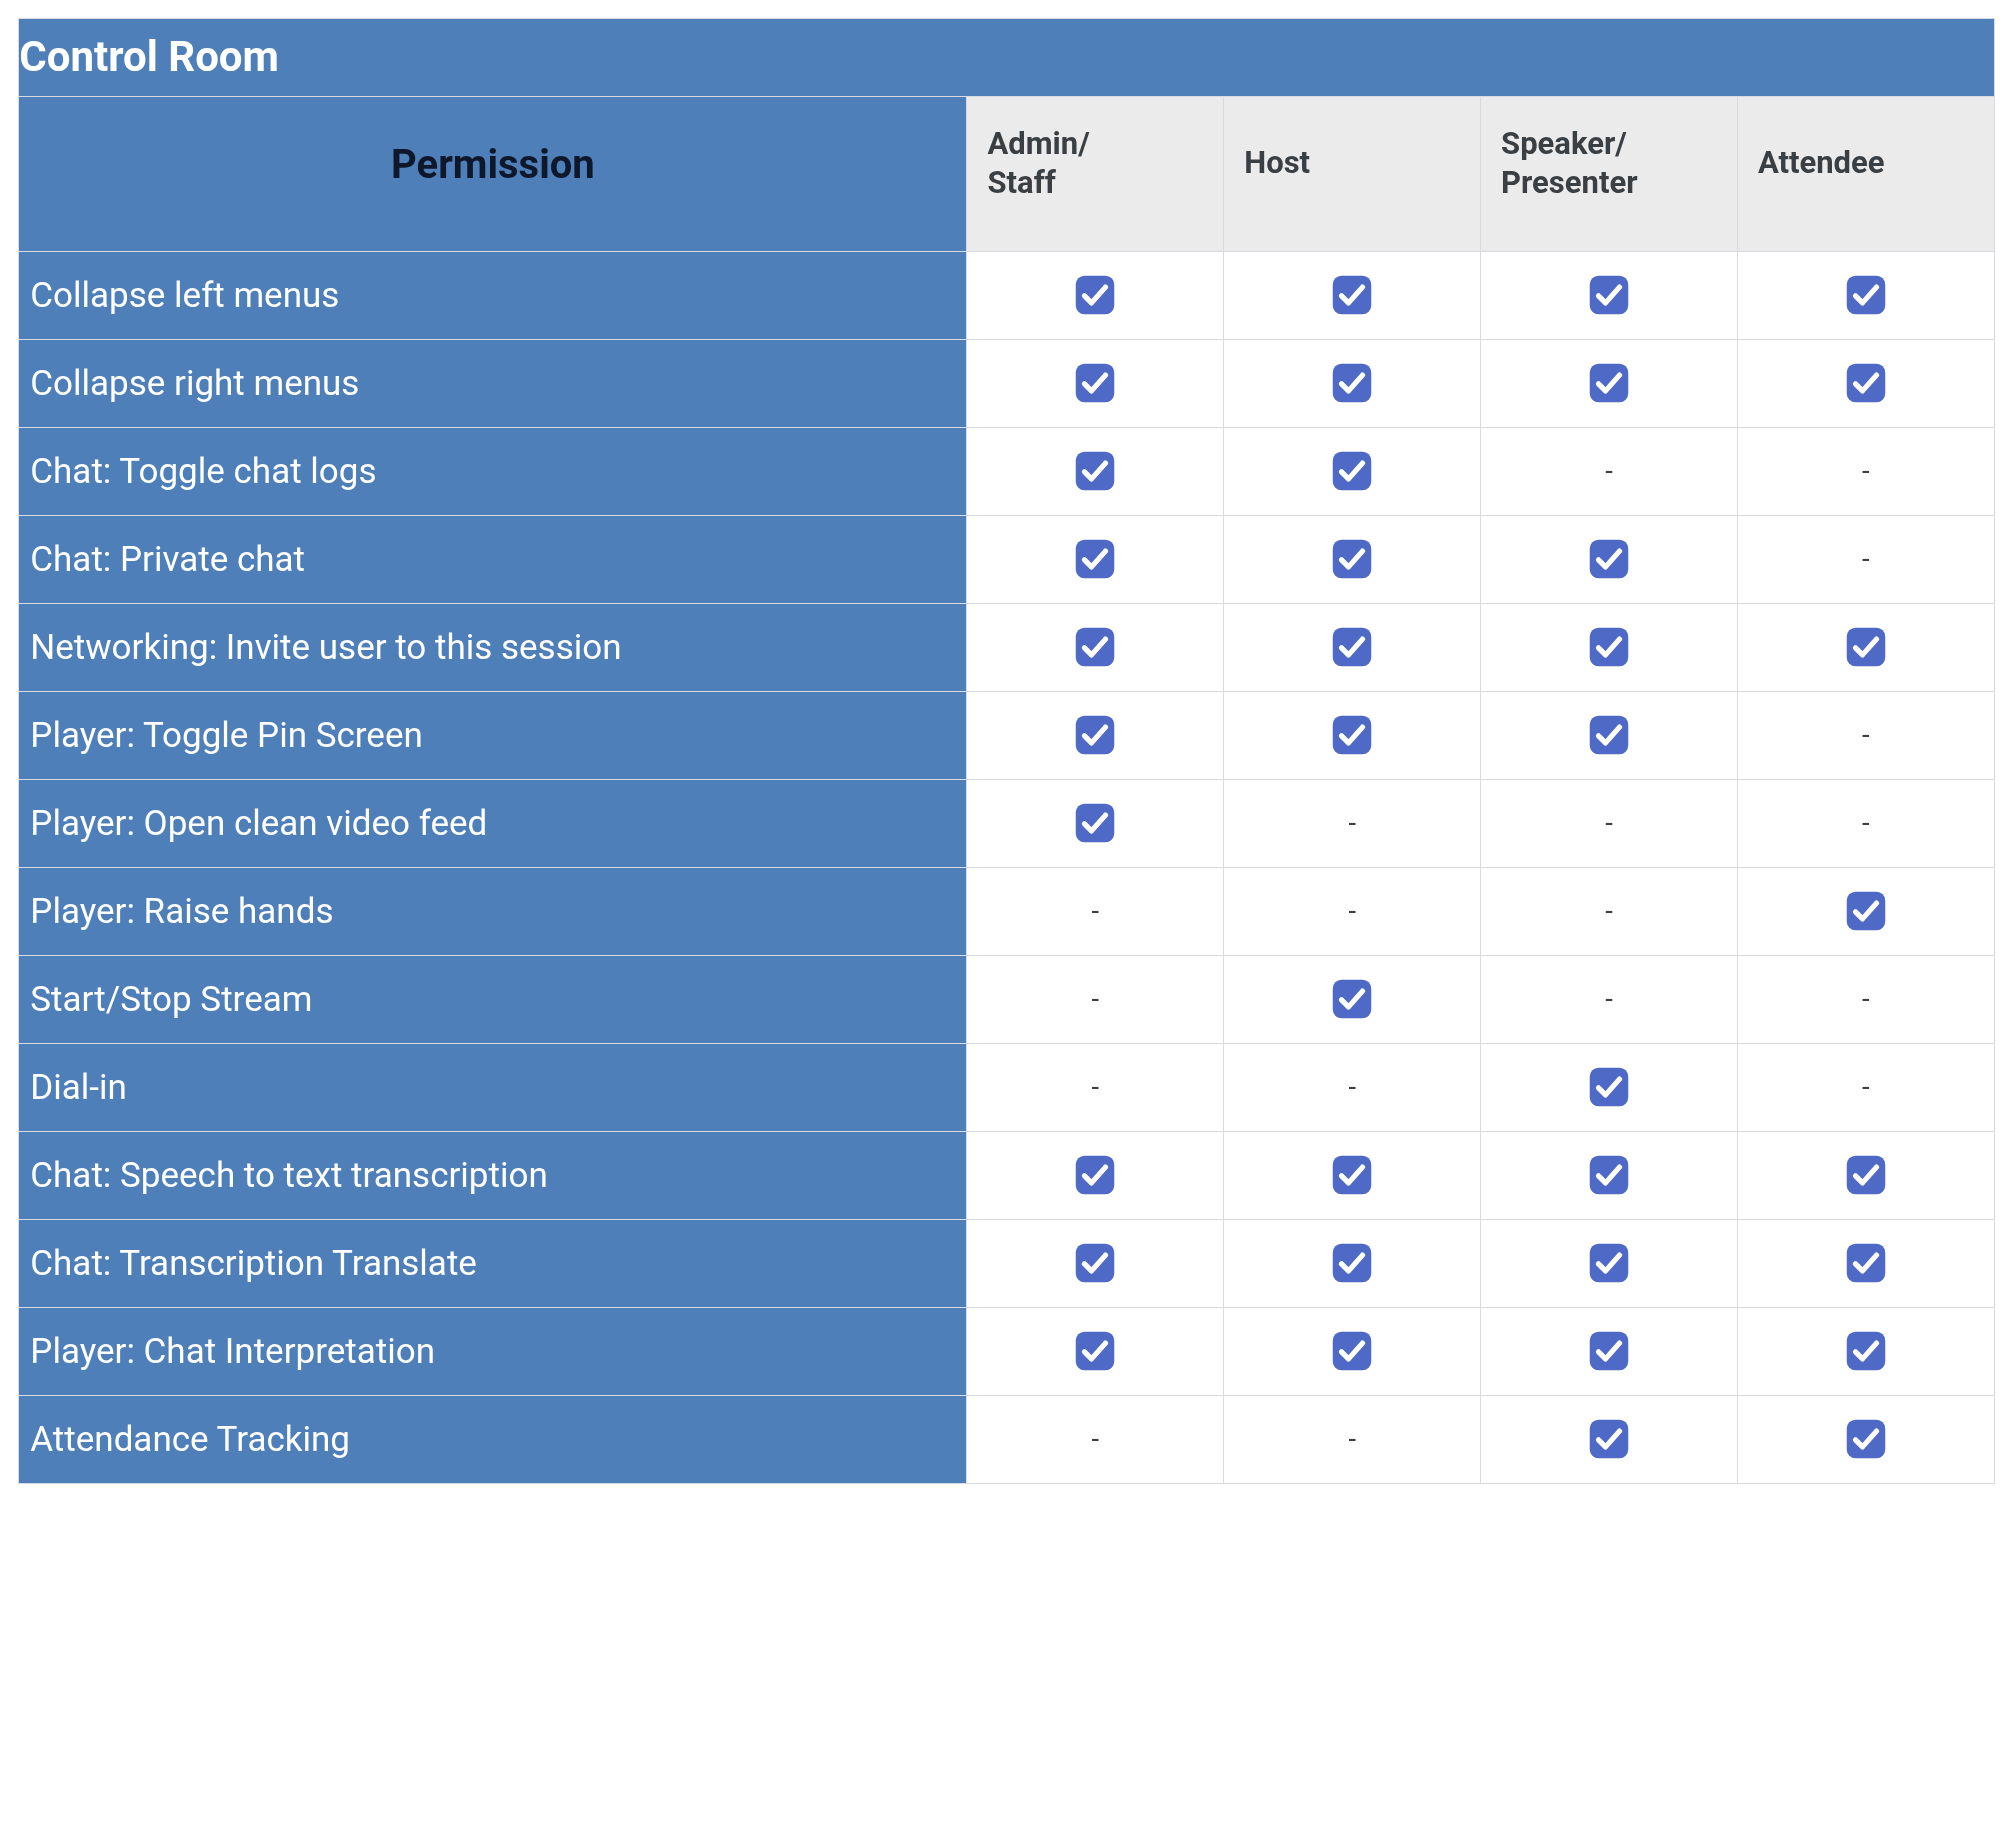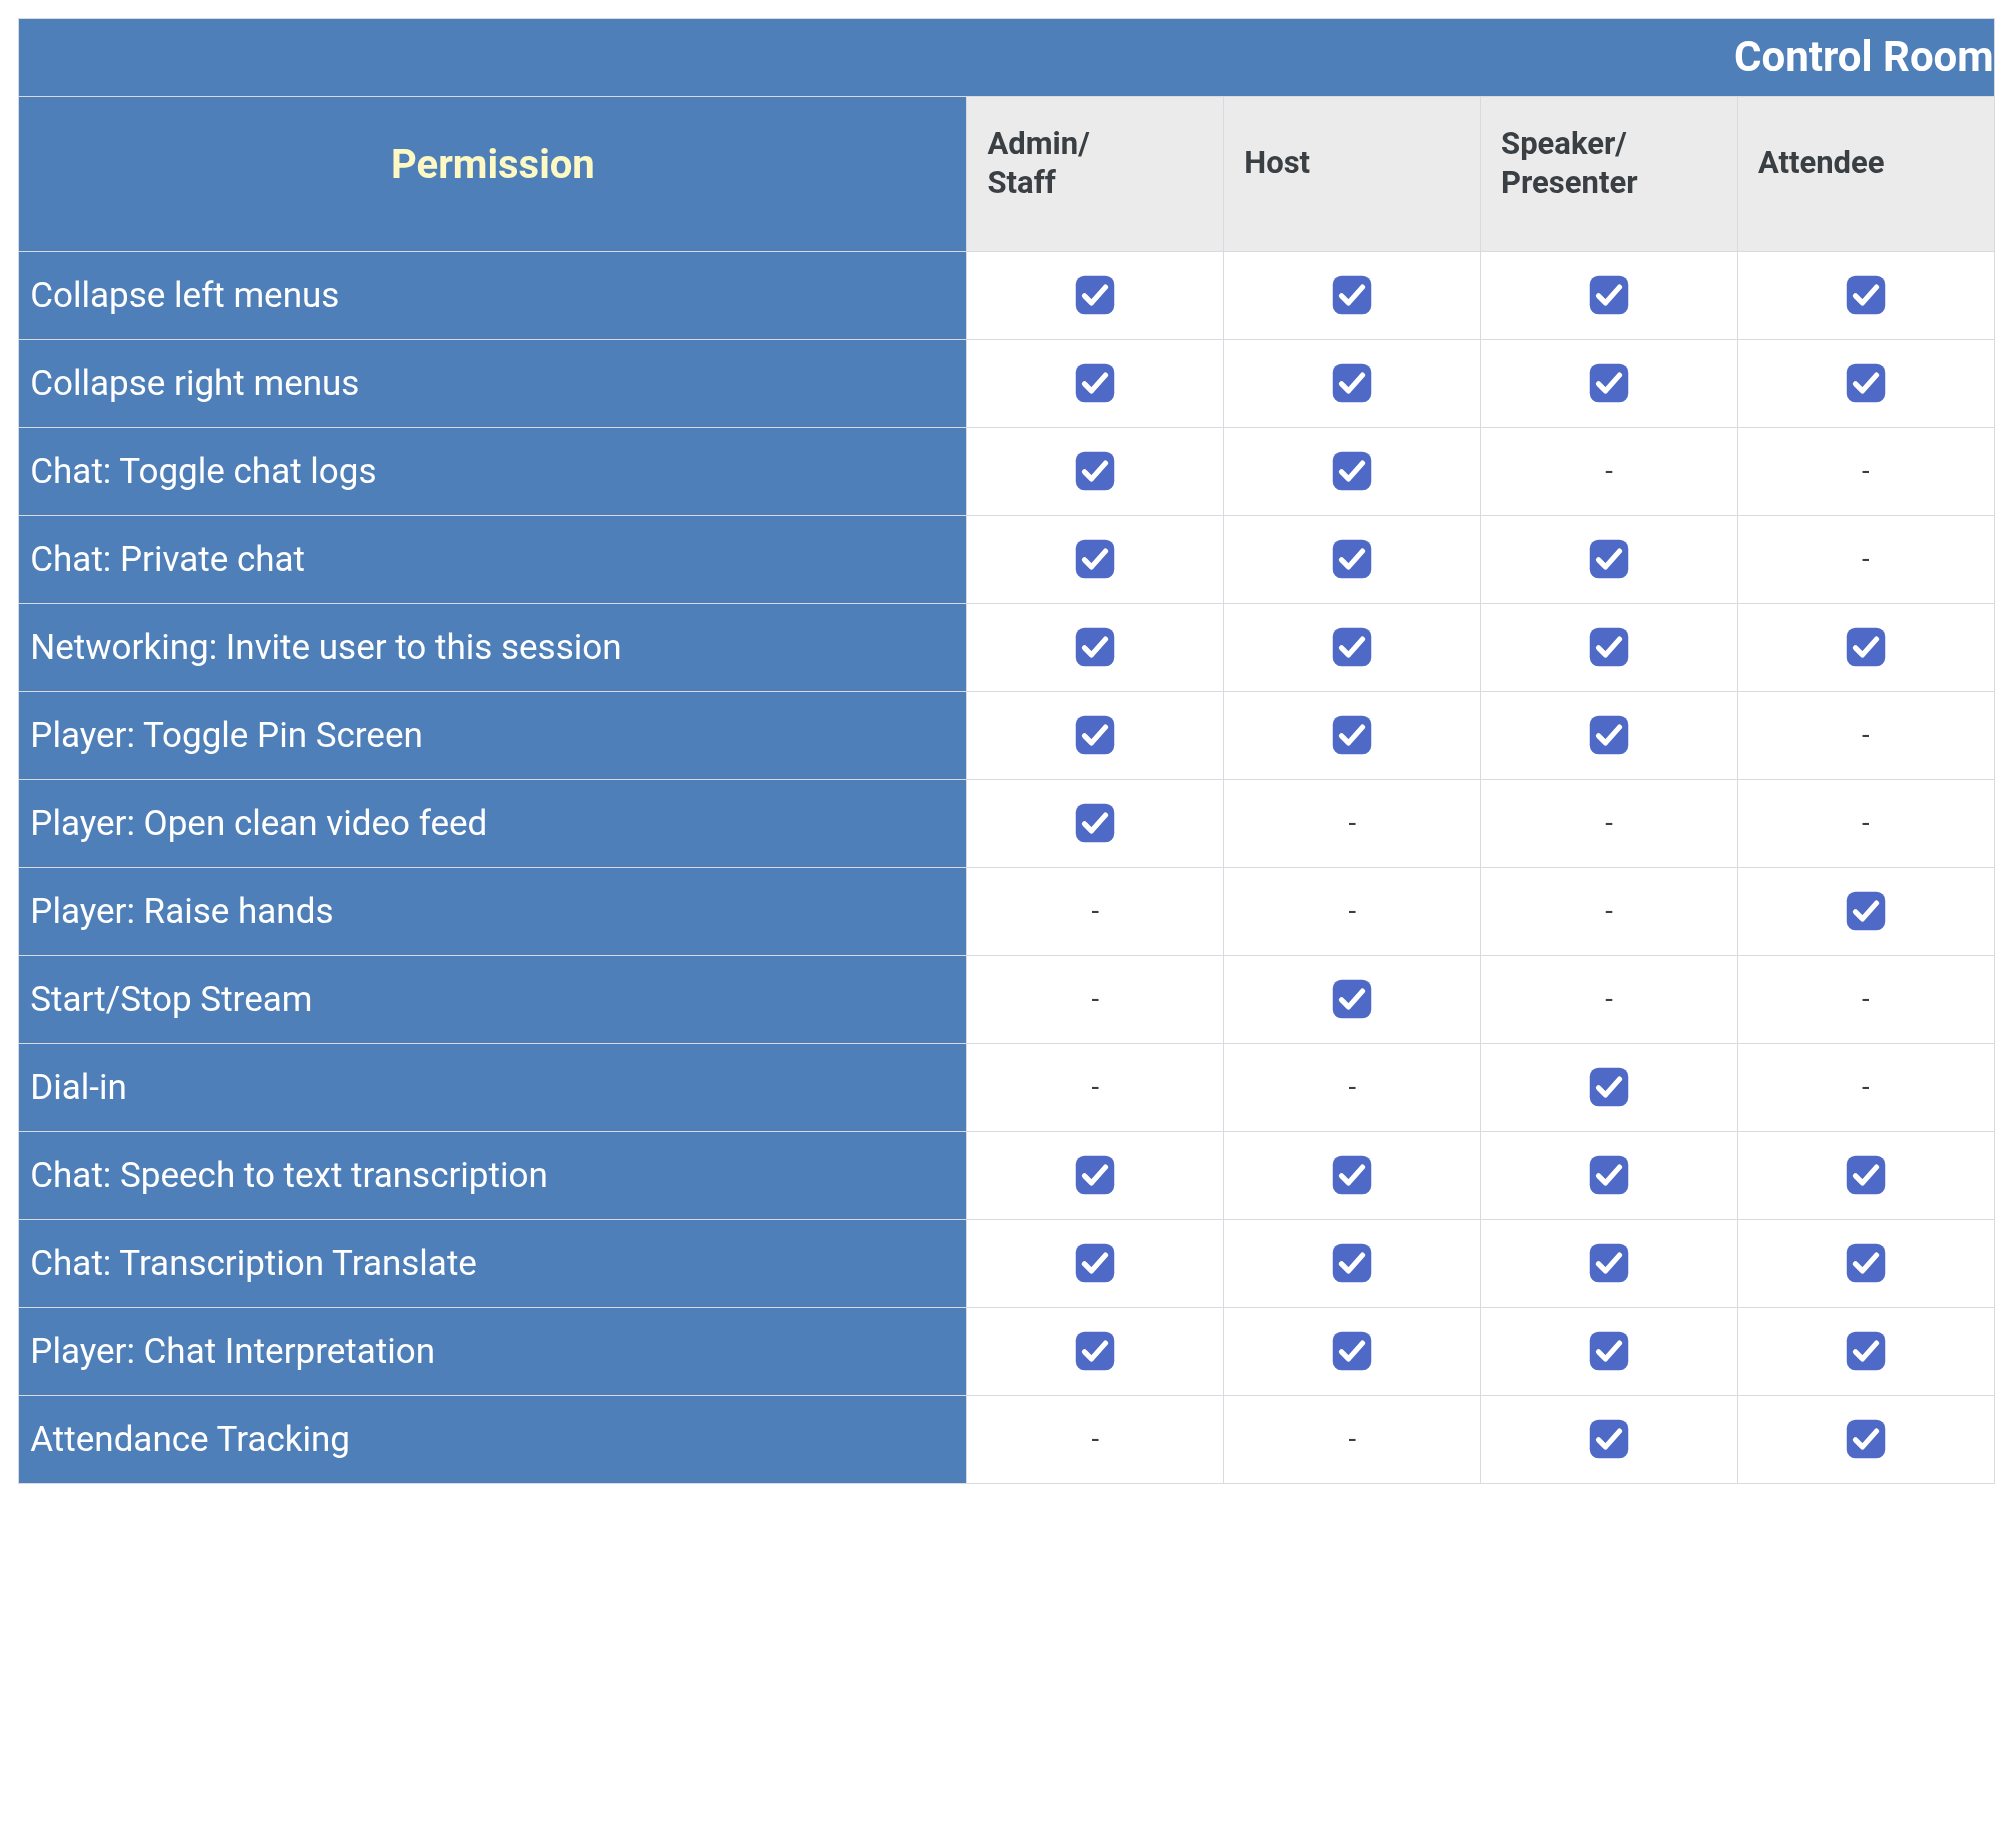--- a/index.html
+++ b/index.html
@@ -18,26 +18,26 @@
   }
   .tbl th, .tbl td {
     border: 1.8px solid #d7dbe0;
     vertical-align: middle;
   }
   .banner {
     background: #4e7fb9;
     color: #fff;
     font-weight: 700;
     font-size: 42px;
-    text-align: right;
+    text-align: left;
     padding: 12.8px 0 14.6px 0;
   }
   .perm-header {
     background: #4e7fb9;
-    color: #fef9c3;
+    color: #0f172a;
     font-weight: 700;
     font-size: 40px;
     text-align: center;
     height: 155px;
     vertical-align: bottom;
     padding-bottom: 20px;
   }
   .role-header {
     background: #ebebeb;
     color: #3a3f44;

